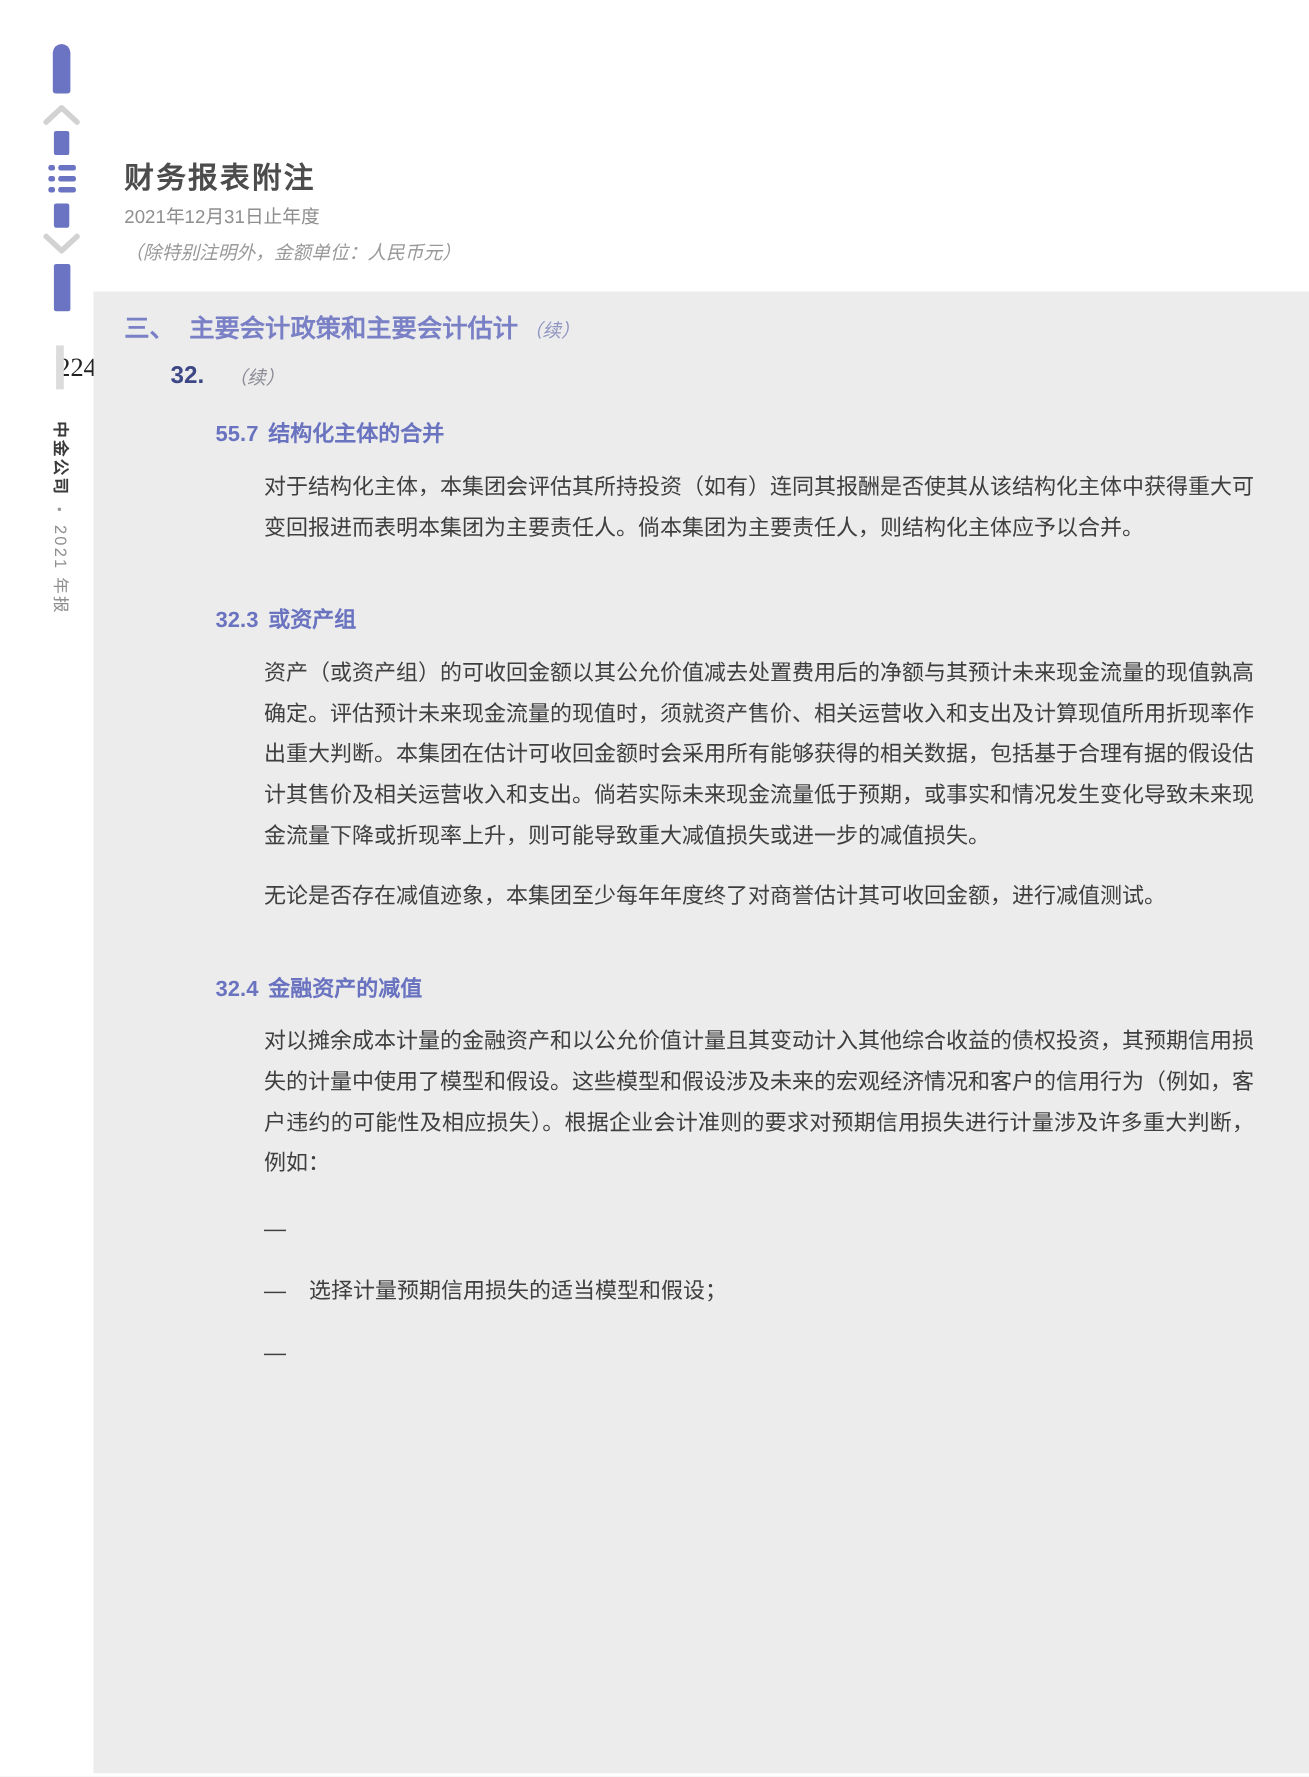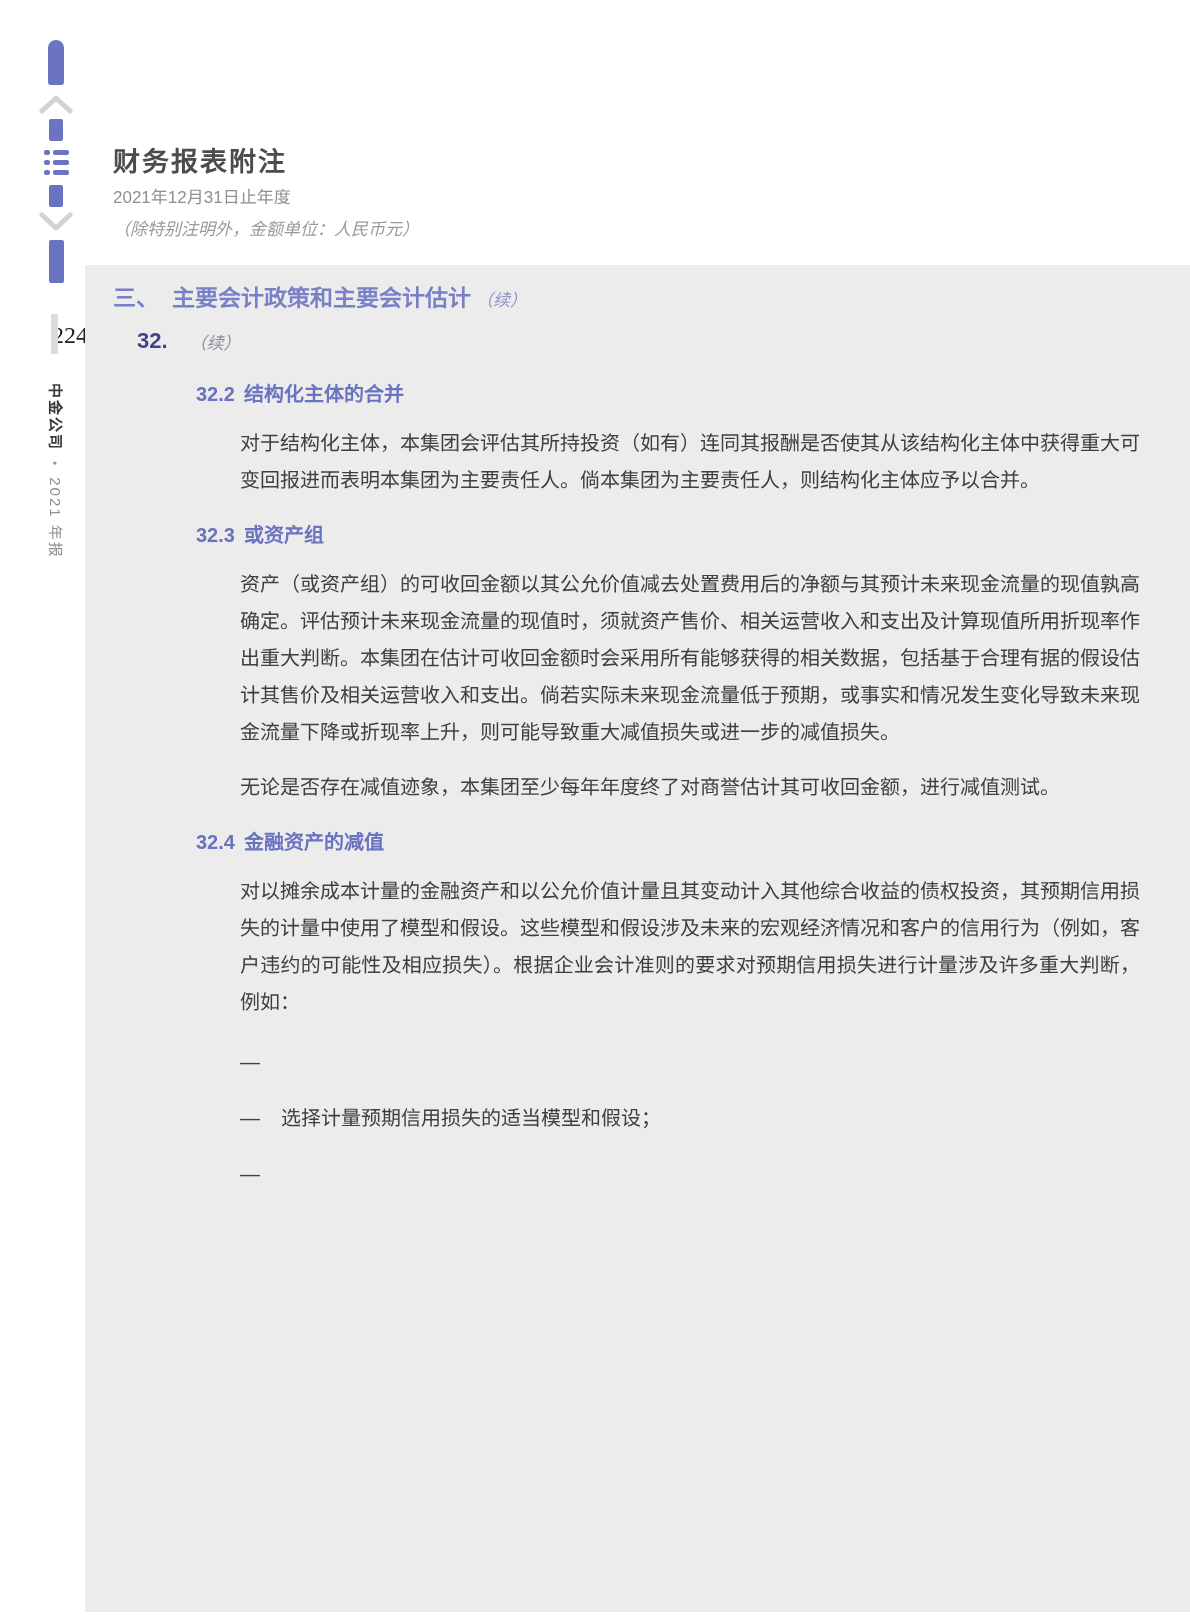--- a/index.html
+++ b/index.html
@@ -48,29 +48,29 @@
     box-sizing: border-box;
     padding: 14px 50px 0 0;
   }
 
   .sec-heading { margin: 0 0 0 28px; display: flex; align-items: baseline;
                  font-size: 23px; font-weight: bold; color: #7a80c6; }
   .sec-heading .idx { margin-right: 13px; }
   .continued { font-size: 17px; font-style: italic; font-weight: normal;
                color: #9095c2; margin-left: 5px; }
 
-  .sub-heading { margin: 15px 0 0 52px; display: flex; align-items: center;
+  .sub-heading { margin: 15px 0 0 70px; display: flex; align-items: center;
                  font-size: 22px; font-weight: bold; color: #3d4785; }
   .sub-heading .idx { margin-right: 17px; }
   .sub-heading .continued { color: #8d8d99; }
 
   .topic-heading { margin: 24px 0 0 111px; display: flex; align-items: baseline;
                    font-size: 20px; font-weight: bold; color: #6a73c0; }
   .topic-heading .no { margin-right: 9px; }
-  .topic + .topic .topic-heading { margin-top: 20px; }
+  .topic + .topic .topic-heading { margin-top: 48px; }
 
   .body-para { margin: 18px 0 0 155px; width: 900px;
                font-size: 20px; line-height: 37px; text-align: justify;
                color: #3f3f3f; }
 
   .bullet { display: flex; margin: 26px 0 0 155px; width: 900px;
             font-size: 20px; line-height: 30px; color: #3f3f3f; }
   .bullet .dash { width: 41px; flex: 0 0 41px; }
 </style>
 </head>
@@ -129,21 +129,21 @@
     <span class="continued">（续）</span>
   </h1>
 
   <h2 class="sub-heading">
     <span class="idx">32.</span>
     <span class="continued">（续）</span>
   </h2>
 
   <section class="topic">
     <h3 class="topic-heading">
-      <span class="no">32.2</span>
+      <span class="no">55.7</span>
       <span>结构化主体的合并</span>
     </h3>
     <p class="body-para">对于结构化主体，本集团会评估其所持投资（如有）连同其报酬是否使其从该结构化主体中获得重大可变回报进而表明本集团为主要责任人。倘本集团为主要责任人，则结构化主体应予以合并。</p>
   </section>
 
   <section class="topic">
     <h3 class="topic-heading">
       <span class="no">32.3</span>
       <span>或资产组</span>
     </h3>

